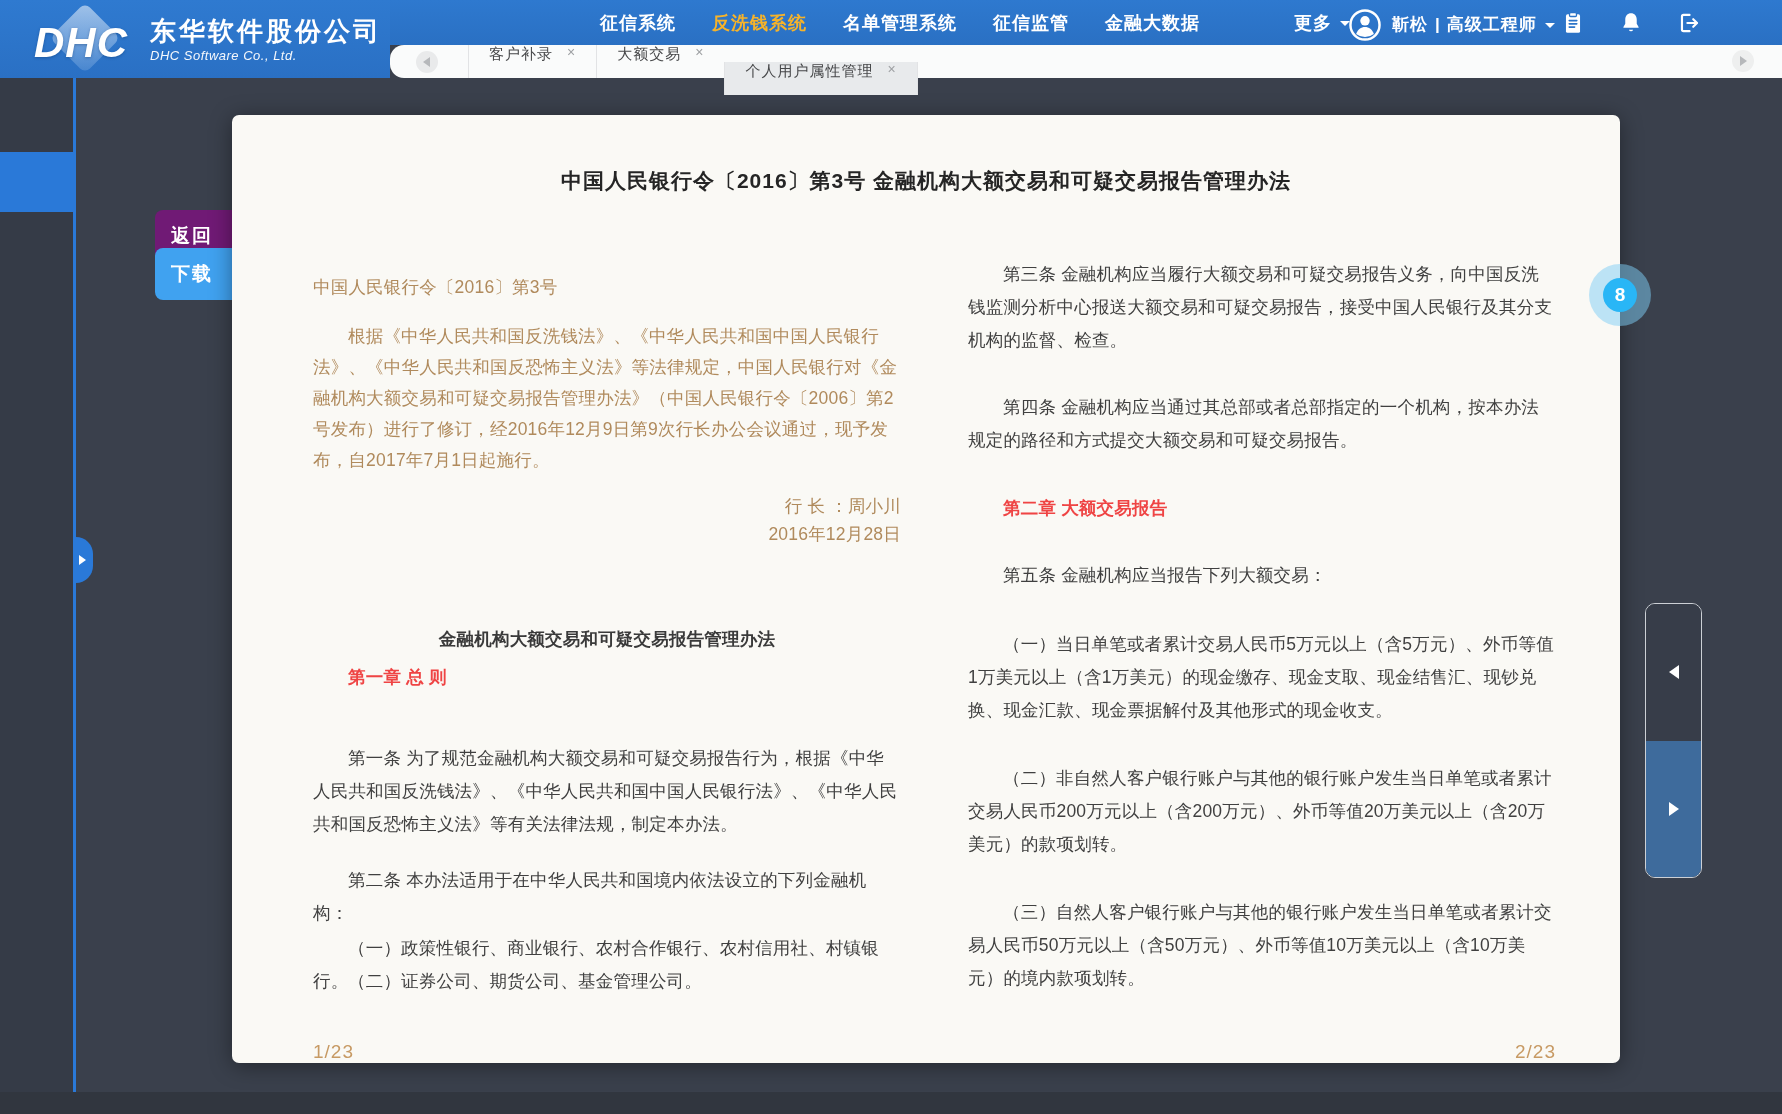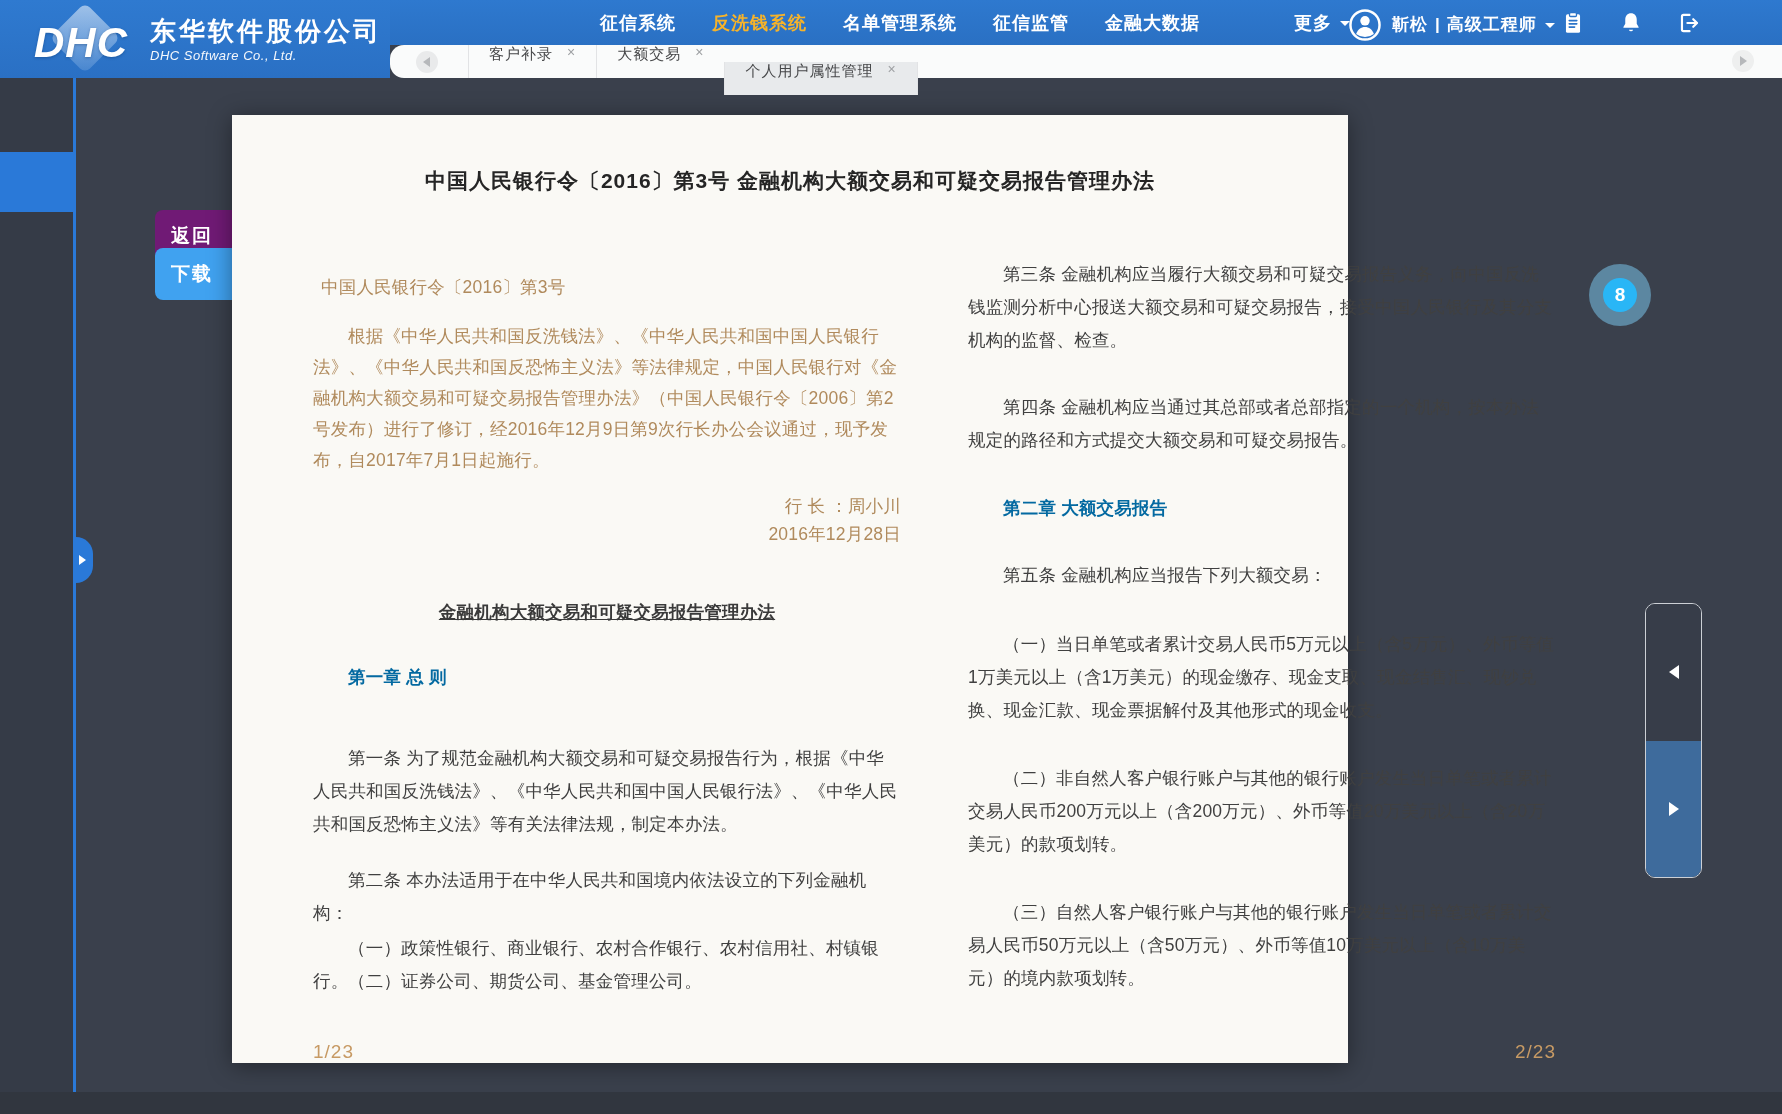--- a/index.html
+++ b/index.html
@@ -68,30 +68,30 @@
 
   
   .act-btn { position:absolute; left:155px; width:86px; height:52px; border:none; border-radius:8px;
              color:#fff; font-size:19px; font-weight:bold; letter-spacing:2px;
              font-family:"Liberation Sans","DejaVu Sans",sans-serif;
              padding-right:12px; z-index:1; cursor:pointer; }
   .btn-back { top:165px; background:#701a75;margin-top:45px; }
   .btn-download { top:248px; background:#40a2f0; }
 
   
-  .page { position:absolute; left:232px; top:115px; width:1116px; height:948px;
-          background:#faf9f5; border-radius:0; box-shadow:0 3px 22px rgba(0,0,0,.4); z-index:2; }
+  .page { position:absolute; left:232px; top:115px; width:1388px; height:948px;
+          background:#faf9f5; border-radius:7px; box-shadow:0 3px 22px rgba(0,0,0,.4); z-index:2; }
   .doc-title { position:absolute; top:52px; left:0; width:100%; text-align:center;
                font-size:21px; font-weight:bold; color:#252525; letter-spacing:1px; }
   .blk { position:absolute; width:588px; font-size:17.5px; line-height:33px; color:#404040; letter-spacing:.2px; }
   .col-l { left:81px; }
   .col-r { left:736px; }
   .tan { color:#b08a5c; }
   .para { text-indent:2em; }
-  .chap { font-weight:bold; color:#0369a1; text-indent:2em; }
+  .chap { font-weight:bold; color:#ef4444; text-indent:2em; }
   .centered { text-align:center; font-weight:600; color:#3a3a3a; }
   .rightal { text-align:right; }
   .tight { line-height:31px; }
   .pageno { font-size:19px; color:#c79a64; letter-spacing:1px;margin-top:20px; }
 
   
   .badge { position:absolute; left:1589px; top:264px; width:62px; height:62px; border-radius:50%;
            background:rgba(125,205,245,.5); display:flex; align-items:center; justify-content:center; z-index:5; cursor:pointer; }
   .badge-inner { width:34px; height:34px; border-radius:50%; background:#29b6f6; color:#fff;
                  font-size:19px; font-weight:bold; display:flex; align-items:center; justify-content:center; }
@@ -271,25 +271,25 @@
   <div class="flyout">
     <span class="tri"></span>
   </div>
 
   <button class="act-btn btn-back">返回</button>
   <button class="act-btn btn-download">下载</button>
 
   <div class="page">
     <div class="doc-title">中国人民银行令〔2016〕第3号 金融机构大额交易和可疑交易报告管理办法</div>
 
-    <div class="blk col-l tan" style="top:156px;margin-left:8px;">中国人民银行令〔2016〕第3号</div>
+    <div class="blk col-l tan" style="top:156px;">中国人民银行令〔2016〕第3号</div>
     <div class="blk col-l tan para tight" style="top:206px;">根据《中华人民共和国反洗钱法》、《中华人民共和国中国人民银行法》、《中华人民共和国反恐怖主义法》等法律规定，中国人民银行对《金融机构大额交易和可疑交易报告管理办法》（中国人民银行令〔2006〕第2号发布）进行了修订，经2016年12月9日第9次行长办公会议通过，现予发布，自2017年7月1日起施行。</div>
     <div class="blk col-l tan rightal tight" style="top:376px;">行 长 ：周小川</div>
     <div class="blk col-l tan rightal tight" style="top:404px;">2016年12月28日</div>
-    <div class="blk col-l centered" style="top:481px;text-decoration:underline;">金融机构大额交易和可疑交易报告管理办法</div>
+    <div class="blk col-l centered" style="top:508px;">金融机构大额交易和可疑交易报告管理办法</div>
     <div class="blk col-l chap" style="top:546px;">第一章 总 则</div>
     <div class="blk col-l para" style="top:627px;">第一条 为了规范金融机构大额交易和可疑交易报告行为，根据《中华人民共和国反洗钱法》、《中华人民共和国中国人民银行法》、《中华人民共和国反恐怖主义法》等有关法律法规，制定本办法。</div>
     <div class="blk col-l para" style="top:749px;">第二条 本办法适用于在中华人民共和国境内依法设立的下列金融机构：</div>
     <div class="blk col-l para" style="top:817px;">（一）政策性银行、商业银行、农村合作银行、农村信用社、村镇银行。</div>
     <div class="blk col-l para" style="top:850px;">（二）证券公司、期货公司、基金管理公司。</div>
     <div class="blk col-l pageno" style="top:900px;">1/23</div>
 
     <div class="blk col-r para" style="top:143px;">第三条 金融机构应当履行大额交易和可疑交易报告义务，向中国反洗钱监测分析中心报送大额交易和可疑交易报告，接受中国人民银行及其分支机构的监督、检查。</div>
     <div class="blk col-r para" style="top:276px;">第四条 金融机构应当通过其总部或者总部指定的一个机构，按本办法规定的路径和方式提交大额交易和可疑交易报告。</div>
     <div class="blk col-r chap" style="top:377px;">第二章 大额交易报告</div>

